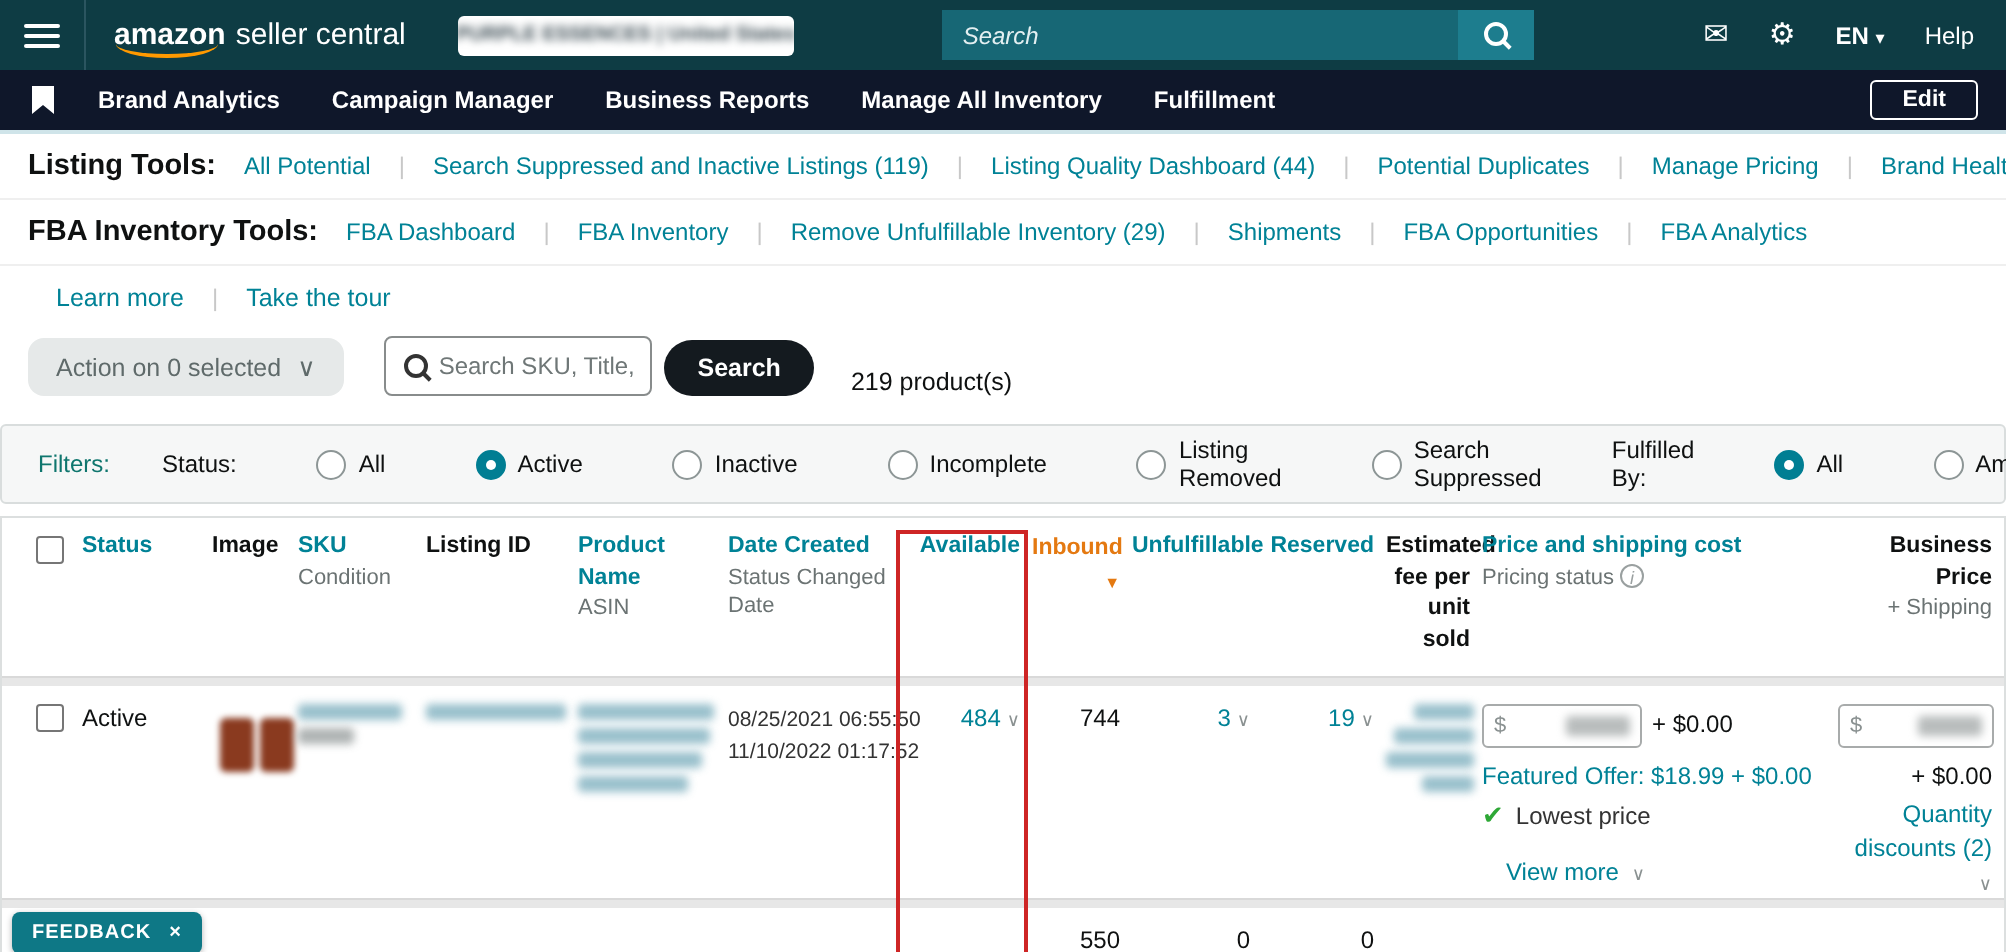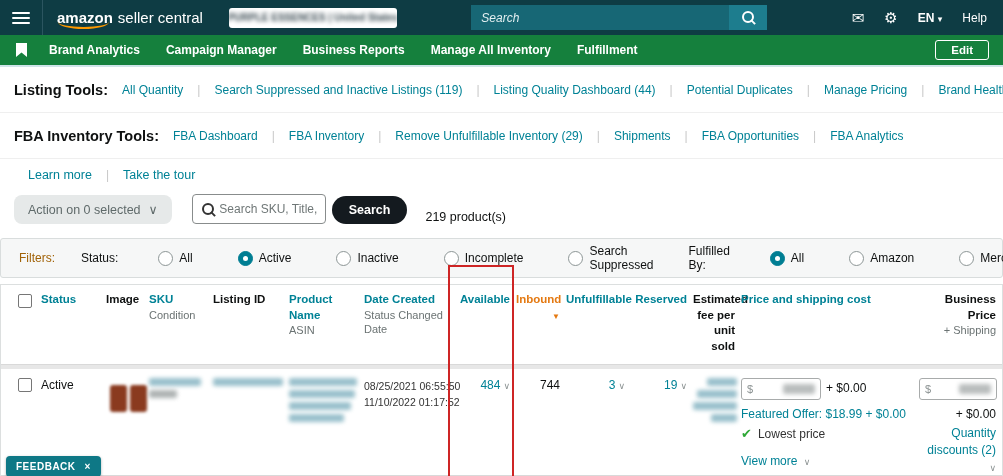--- a/index.html
+++ b/index.html
@@ -31,30 +31,30 @@
   .lens::before { content:""; position:absolute; width:8px; height:8px; border:2px solid #fff; border-radius:50%; left:1px; top:1px; }
   .lens::after { content:""; position:absolute; width:2px; height:6px; background:#fff; transform:rotate(-45deg); left:11px; top:9px; }
   .lens.dark::before { border-color:#333; } .lens.dark::after { background:#333; }
   .tb-right { display:flex; align-items:center; gap:20px; margin-right:16px; margin-left:10px; }
   .tb-ic { font-size:15px; cursor:pointer; line-height:1; }
   .tb-lang { font-size:12px; font-weight:bold; cursor:pointer; }
   .tb-lang .caret { font-size:9px; }
   .tb-help { font-size:12px; font-weight:normal; cursor:pointer; }
 
   
-  .nav2 { height:32px; background:#15803d; display:flex; align-items:center; color:#fff;
+  .nav2 { height:32px; background:#0f172a; display:flex; align-items:center; color:#fff;
     border-bottom:2px solid #cfe4e9; }
   .bookmark { width:11px; height:14px; background:#fff; margin:0 22px 0 16px;
     clip-path:polygon(0 0,100% 0,100% 100%,50% 68%,0 100%); cursor:pointer; }
   .nav2 a { color:#fff; text-decoration:none; font-size:12px; font-weight:600; margin-right:26px; cursor:pointer; }
   .edit-btn { margin-left:auto; margin-right:14px; background:transparent; color:#fff;
     border:1px solid #fff; border-radius:3px; font-size:11.5px; font-weight:600; padding:3px 15px; cursor:pointer; }
 
   
-  .toolrow { height:46px; display:flex; align-items:center; padding-left:14px; border-bottom:1px solid #efefef; }
+  .toolrow { height:33px; display:flex; align-items:center; padding-left:14px; border-bottom:1px solid #efefef; }
   .toolrow-label { font-size:14.5px; font-weight:bold; margin-right:14px; white-space:nowrap; }
   .toolrow a { color:#008296; text-decoration:none; font-size:12px; cursor:pointer; white-space:nowrap; }
   .pipe { color:#c8c8c8; margin:0 14px; }
 
   
   .page-head { display:flex; align-items:baseline; padding:9px 0 4px 14px; }
   .page-head h1 { font-size:26px; font-weight:400; color:#0f1111; letter-spacing:-.2px; }
   .page-head a { color:#008296; text-decoration:none; font-size:12.5px; margin-left:14px; cursor:pointer; }
   .page-head .pipe { margin:0 2px 0 14px; }
   .page-head .pipe + a { margin-left:12px; }
@@ -67,21 +67,21 @@
     display:flex; align-items:center; padding:0 8px; width:134px; background:#fff; }
   .search-box input { border:none; outline:none; width:100%; font-size:12px; margin-left:6px; color:#0f1111; }
   .search-box input::placeholder { color:#6f7777; }
   .search-pill { margin-left:6px; background:#141a1f; color:#fff; border:none; border-radius:15px;
     font-size:12.5px; font-weight:bold; padding:7px 17px; cursor:pointer; }
   .count { margin-left:18px; font-size:12.5px; }
 
   
   .filters { margin:4px 0 6px 0; border:1px solid #d9dddd; background:#f6f7f7; border-radius:3px;
     height:40px; display:flex; align-items:center; padding:0 12px 0 18px; }
-  .f-label { color:#a16207; font-size:12px; margin-right:26px; }
+  .f-label { color:#0f766e; font-size:12px; margin-right:26px; }
   .f-group-label { font-size:12px; color:#0f1111; margin-right:8px; }
   .radio { display:flex; align-items:center; gap:6px; margin-right:13px; cursor:pointer;padding-left:32px; }
   .rb { width:15px; height:15px; border:1px solid #8d9696; border-radius:50%; background:#fff; position:relative; flex:0 0 auto; }
   .rb.sel { background:#007e93; border-color:#007e93; }
   .rb.sel::after { content:""; position:absolute; width:5px; height:5px; background:#fff; border-radius:50%; left:4px; top:4px; }
   .radio span.lbl { font-size:12px; }
   .v-div { width:1px; height:24px; background:#d3d7d7; margin:0 16px 0 6px; }
   .addl-btn { margin-left:auto; background:#3b82f6; border:1px solid #d2d6d6; border-radius:21px;
     box-shadow:0 1px 2px rgba(0,0,0,.08); font-size:12px; color:#0f1111; padding:7px 15px; cursor:pointer;
     display:flex; align-items:center; gap:9px; }
@@ -117,21 +117,21 @@
 
   
   .pinput { width:80px; height:22px; border:1px solid #a8abab; border-radius:3px; background:#fff;
     display:inline-flex; align-items:center; justify-content:space-between; padding:0 5px; vertical-align:middle; }
   .pinput .cur { color:#8a9191; font-size:11px; }
   .pinput .pv { width:32px; height:10px; background:#b9bdbd; filter:blur(2px); border-radius:2px; }
   .plus { font-size:12px; color:#0f1111; margin-left:5px; }
   .offer-line { margin-top:7px; font-size:12px; }
   .lowest { margin-top:5px; font-size:12px; color:#333; display:flex; align-items:center; gap:6px; }
   .check { color:#2ea836; font-size:13px; font-weight:bold; }
-  .viewmore { margin-top:13px; display:inline-block; }
+  .viewmore { margin-top:13px; display:inline-block;margin-left:12px; }
   .biz-cell { text-align:right; padding-right:8px; }
   .biz-cell .plusline { margin-top:7px; font-size:12px; }
   .biz-cell .qd { margin-top:4px; line-height:1.4; display:inline-block; }
   .info-i { display:inline-block; width:12px; height:12px; border:1px solid #9aa0a0; border-radius:50%;
     color:#9aa0a0; font-size:9px; text-align:center; line-height:12px; font-style:italic; margin-left:3px; }
 
   
   .red-annotation { position:absolute; left:448px; top:265px; width:66px; height:215px;
     border:2px solid #ce2525; pointer-events:none; }
   .feedback { position:absolute; left:6px; top:456px; background:#0e7886; color:#fff; border-radius:4px;
@@ -178,21 +178,21 @@
     <a>Brand Analytics</a>
     <a>Campaign Manager</a>
     <a>Business Reports</a>
     <a>Manage All Inventory</a>
     <a>Fulfillment</a>
     <button class="edit-btn">Edit</button>
   </nav>
 
   <div class="toolrow">
     <span class="toolrow-label">Listing Tools:</span>
-    <a>All Quantity</a>
+    <a>All Potential</a>
       <span class="pipe">|</span>
     <a>Search Suppressed and Inactive Listings (119)</a>
       <span class="pipe">|</span>
     <a>Listing Quality Dashboard (44)</a>
       <span class="pipe">|</span>
     <a>Potential Duplicates</a>
       <span class="pipe">|</span>
     <a>Manage Pricing</a>
       <span class="pipe">|</span>
     <a>Brand Health (0)</a>
@@ -246,20 +246,24 @@
     <label class="radio">
         <span class="rb"></span>
         <span class="lbl">Inactive</span>
       </label>
     <label class="radio">
         <span class="rb"></span>
         <span class="lbl">Incomplete</span>
       </label>
     <label class="radio">
         <span class="rb"></span>
+        <span class="lbl">Listing Removed</span>
+      </label>
+    <label class="radio">
+        <span class="rb"></span>
         <span class="lbl">Search Suppressed</span>
       </label>
     <span class="v-div"></span>
     <span class="f-group-label">Fulfilled By:</span>
     <label class="radio">
         <span class="rb sel"></span>
         <span class="lbl">All</span>
       </label>
     <label class="radio">
         <span class="rb"></span>
@@ -295,20 +299,21 @@
           <div class="h teal">Date Created</div>
           <div class="sub">Status Changed Date</div>
         </div>
       <div class="h teal ra">Available</div>
       <div class="ra"><span class="h orange">Inbound</span> <span class="orange" style="font-size:8px;">▼</span></div>
       <div class="h teal ra">Unfulfillable</div>
       <div class="h teal ra">Reserved</div>
       <div class="h ra">Estimated fee per unit sold</div>
       <div>
           <div class="h teal">Price and shipping cost</div>
+          <div class="sub"><span>Pricing status</span><span class="info-i">i</span></div>
         </div>
       <div class="biz-cell">
           <div class="h">Business Price</div>
           <div class="sub">+ Shipping</div>
         </div>
     </div>
 
     <div class="band"></div>
 
     <div class="grid t-row">

